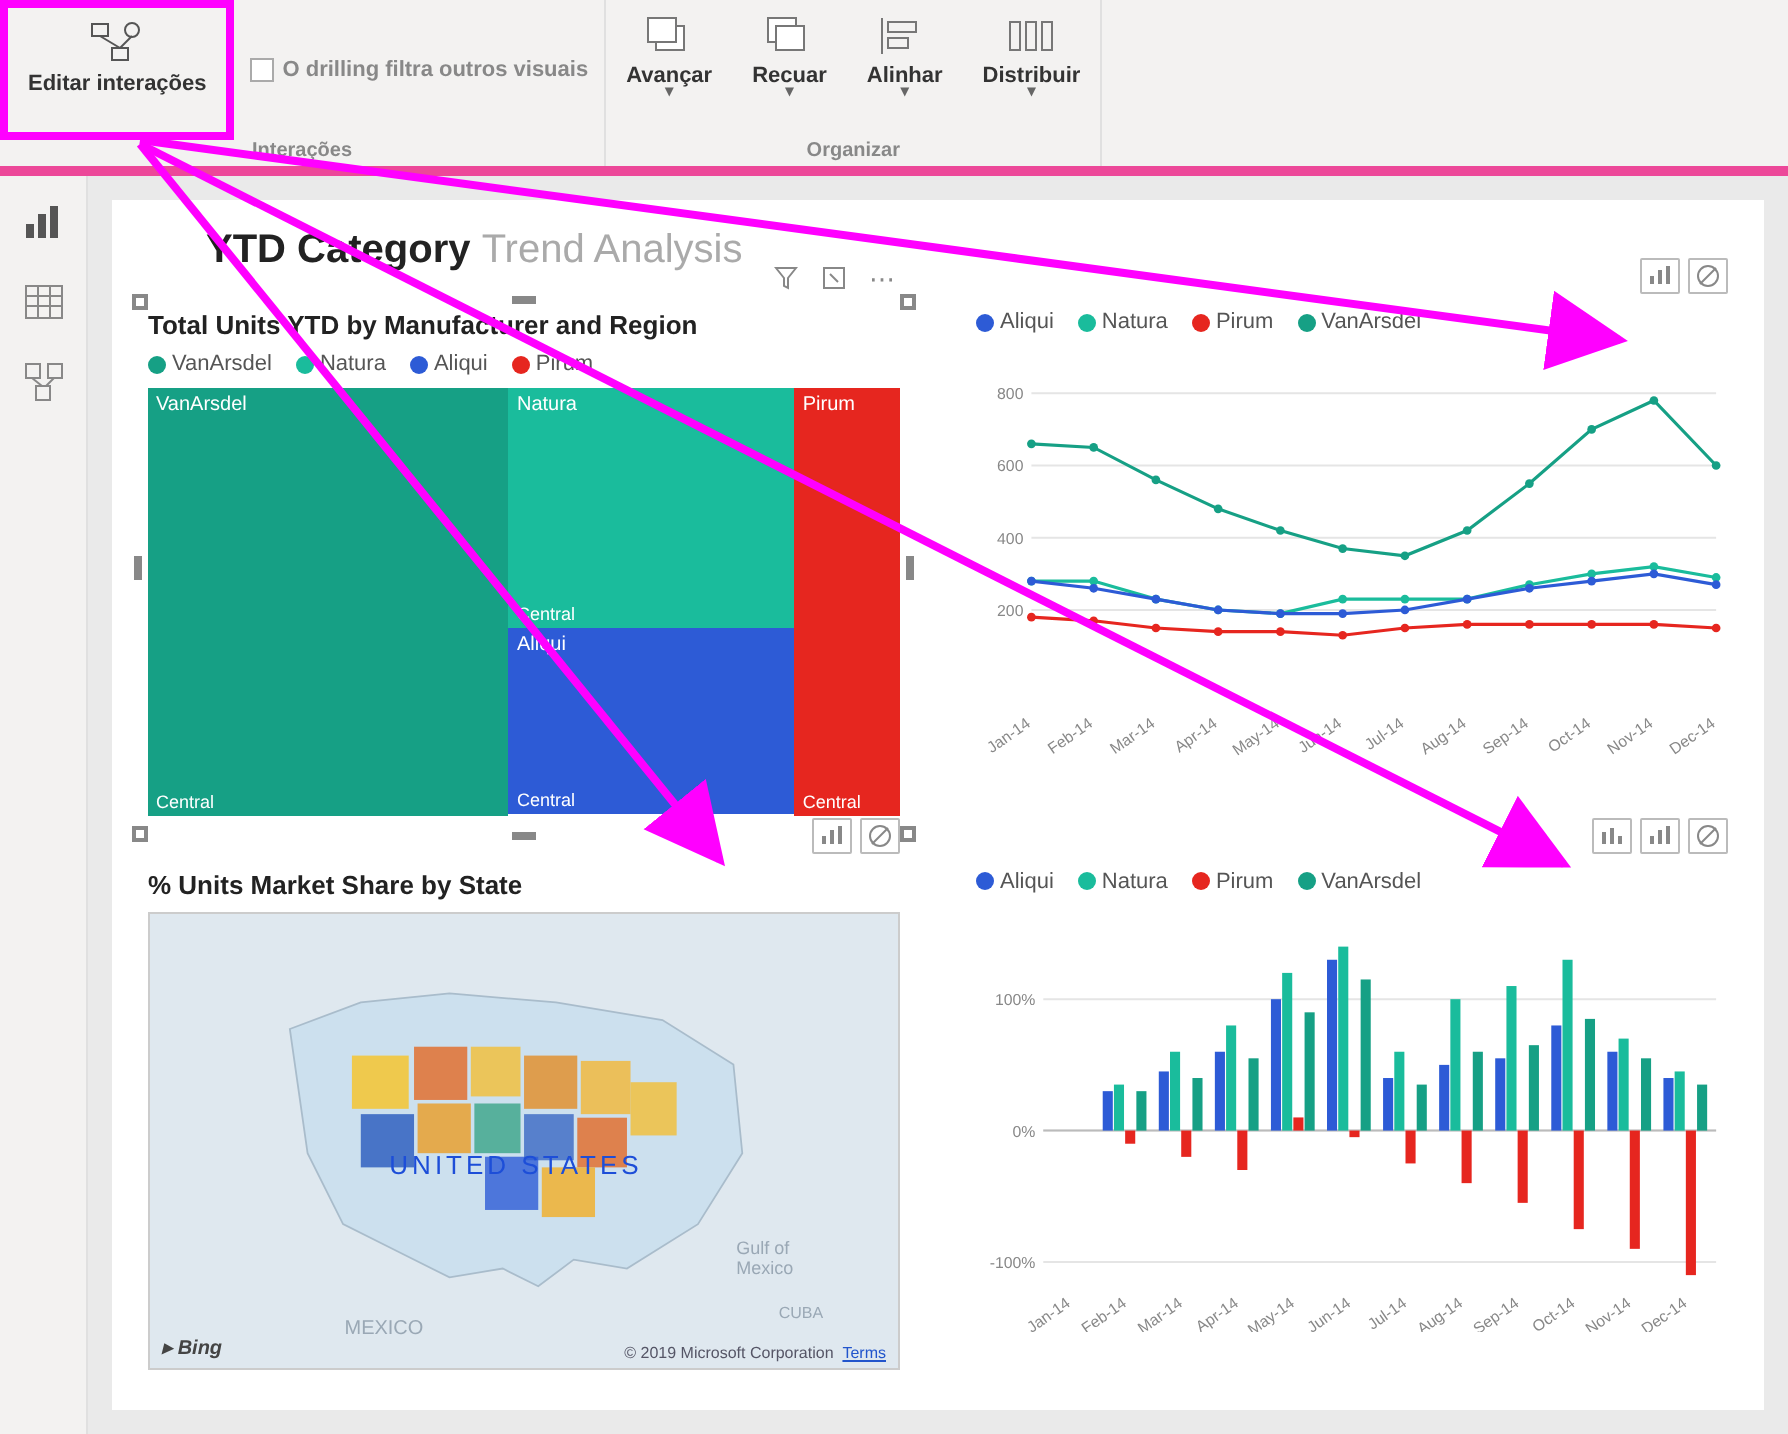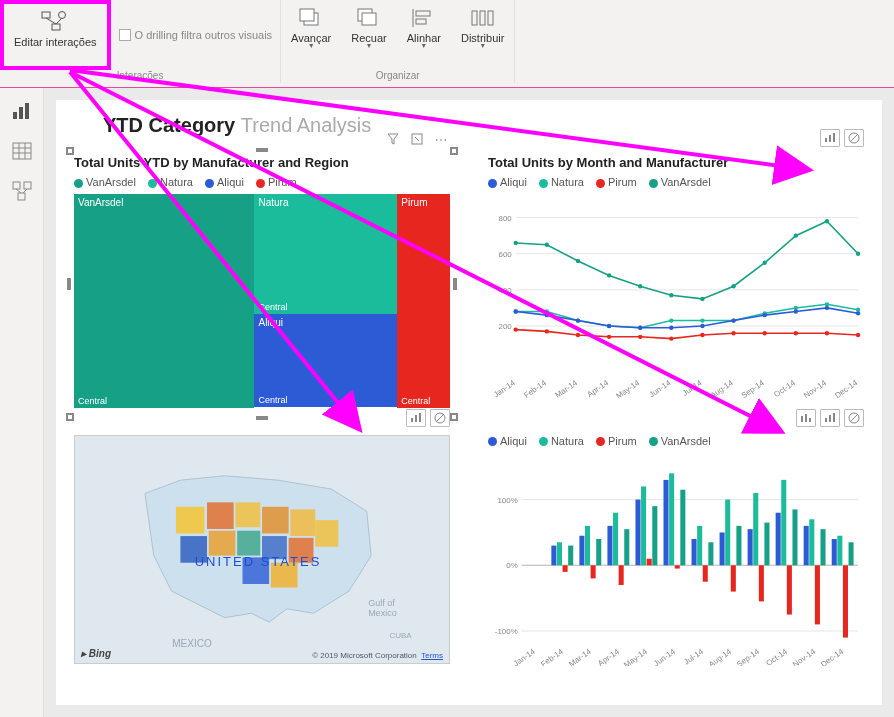--- a/index.html
+++ b/index.html
@@ -1,19 +1,19 @@
 <!DOCTYPE html>
 <html><head>
 <meta charset="utf-8">
 <style>
 * { margin: 0; padding: 0; box-sizing: border-box; font-family: "Segoe UI", Arial, sans-serif; }
 body { background: #fff; width: 894px; height: 717px; overflow: hidden; position: relative; }
 
 
-.ribbon { display: flex; align-items: flex-start; border-bottom: 1px solid #ec4899; height: 88px; background: #f3f2f1; }
+.ribbon { display: flex; align-items: flex-start; border-bottom: 5px solid #ec4899; height: 88px; background: #f3f2f1; font-weight: bold; }
 .rib-btn { display: flex; flex-direction: column; align-items: center; justify-content: flex-start; padding: 4px 10px 2px; height: 70px; cursor: pointer; font-size: 11px; color: #333; }
 .rib-btn .ico { width: 32px; height: 28px; display: flex; align-items: center; justify-content: center; }
 .rib-btn .lbl { text-align: center; line-height: 1.1; }
 .rib-btn .chev { font-size: 8px; color: #666; line-height: 0.5; }
 .rib-highlight { border: 4px solid #ff00ff; }
 .rib-group { display: flex; flex-direction: column; align-items: center; border-right: 1px solid #e0e0e0; padding-bottom: 2px; }
 .rib-row { display: flex; }
 .rib-group-lbl { font-size: 10px; color: #888; text-align: center; width: 100%; }
 .rib-check { display: flex; align-items: center; font-size: 11px; color: #888; padding: 2px 8px; gap: 4px; }
 .rib-check .cb { width: 12px; height: 12px; border: 1px solid #aaa; background: #fff; }
@@ -242,21 +242,20 @@
                 <rect x="9" y="0" width="2" height="9" fill="#888"></rect>
               </svg>
             </div>
           <div class="ii">
               <svg width="12" height="12">
                 <circle cx="6" cy="6" r="5" fill="none" stroke="#888"></circle>
                 <line x1="2" y1="10" x2="10" y2="2" stroke="#888"></line>
               </svg>
             </div>
         </div>
-        <div class="vis-title">Total Units by Month and Manufacturer</div>
         <div class="legend" id="lc-legend">
             <span><span class="dot" style="background: rgb(45, 91, 214);"></span>Aliqui</span>
             <span><span class="dot" style="background: rgb(26, 188, 156);"></span>Natura</span>
             <span><span class="dot" style="background: rgb(230, 38, 31);"></span>Pirum</span>
             <span><span class="dot" style="background: rgb(22, 160, 133);"></span>VanArsdel</span>
           </div>
         <div class="linechart"><svg id="lc-svg" viewBox="0 0 380 180">
               <line x1="28" y1="115.5" x2="374" y2="115.5" stroke="#e5e5e5"></line>
               <text x="24" y="118.5" text-anchor="end" class="axis-lbl">200</text>
               <line x1="28" y1="79" x2="374" y2="79" stroke="#e5e5e5"></line>
@@ -341,20 +340,21 @@
                 <rect x="9" y="0" width="2" height="9" fill="#888"></rect>
               </svg>
             </div>
           <div class="ii">
               <svg width="12" height="12">
                 <circle cx="6" cy="6" r="5" fill="none" stroke="#888"></circle>
                 <line x1="2" y1="10" x2="10" y2="2" stroke="#888"></line>
               </svg>
             </div>
         </div>
+        <div class="vis-title">% Units Market Share by State</div>
         <div class="mapbox">
           <svg class="map-usa" viewBox="0 0 300 200">
             <path d="M20 40 L60 25 L110 20 L170 25 L230 35 L270 60 L275 110 L250 150 L210 175 L180 170 L160 185 L140 175 L110 180 L80 165 L50 150 L30 110 Z" fill="#cce0ee" stroke="#a9bccb"></path>
             <rect x="55" y="55" width="32" height="30" fill="#f4c430" opacity="0.85"></rect>
             <rect x="90" y="50" width="30" height="30" fill="#e07030" opacity="0.85"></rect>
             <rect x="122" y="50" width="28" height="28" fill="#f0c040" opacity="0.85"></rect>
             <rect x="60" y="88" width="30" height="30" fill="#3060c0" opacity="0.85"></rect>
             <rect x="92" y="82" width="30" height="28" fill="#e8a030" opacity="0.85"></rect>
             <rect x="124" y="82" width="26" height="28" fill="#30a080" opacity="0.75"></rect>
             <rect x="152" y="55" width="30" height="30" fill="#e09030" opacity="0.85"></rect>

